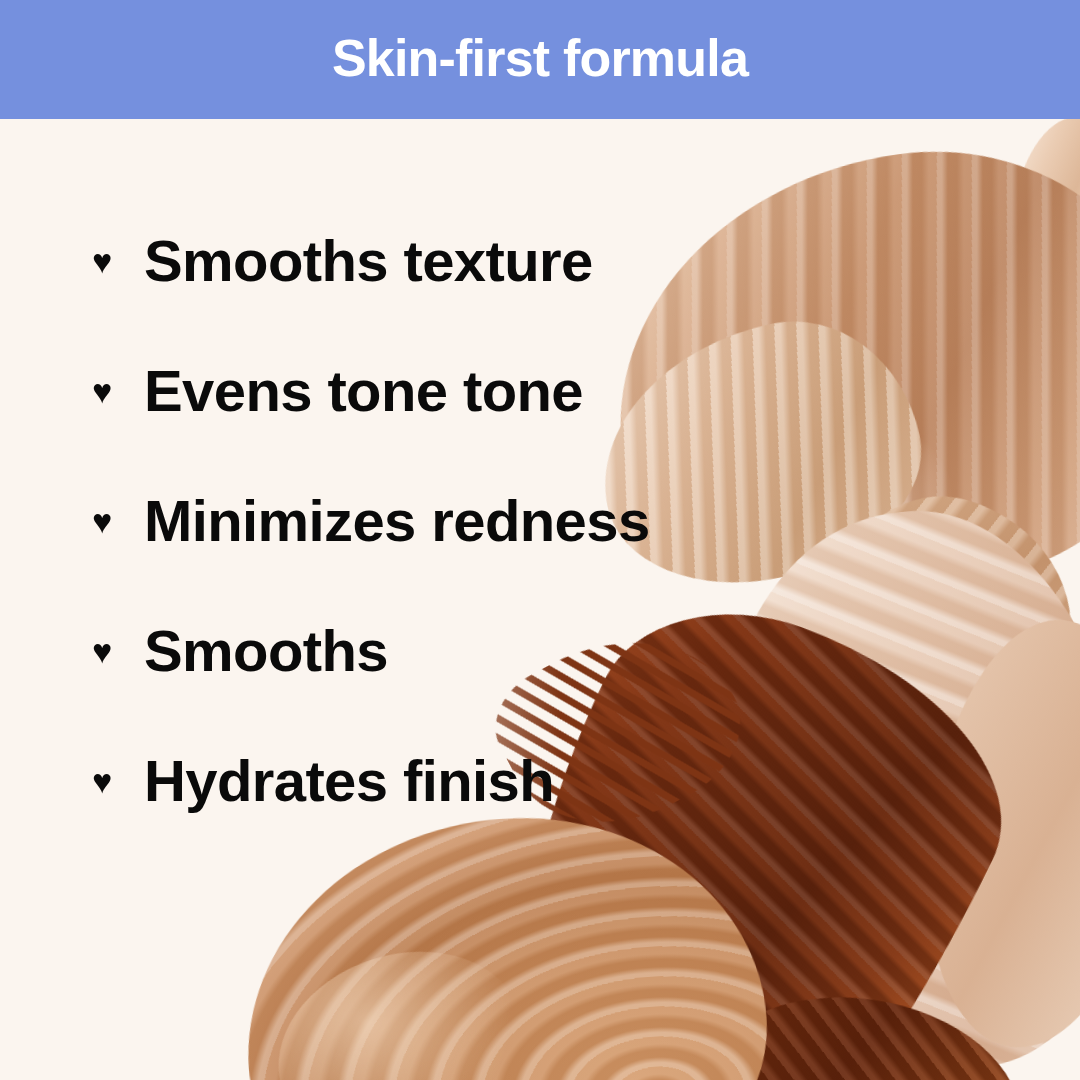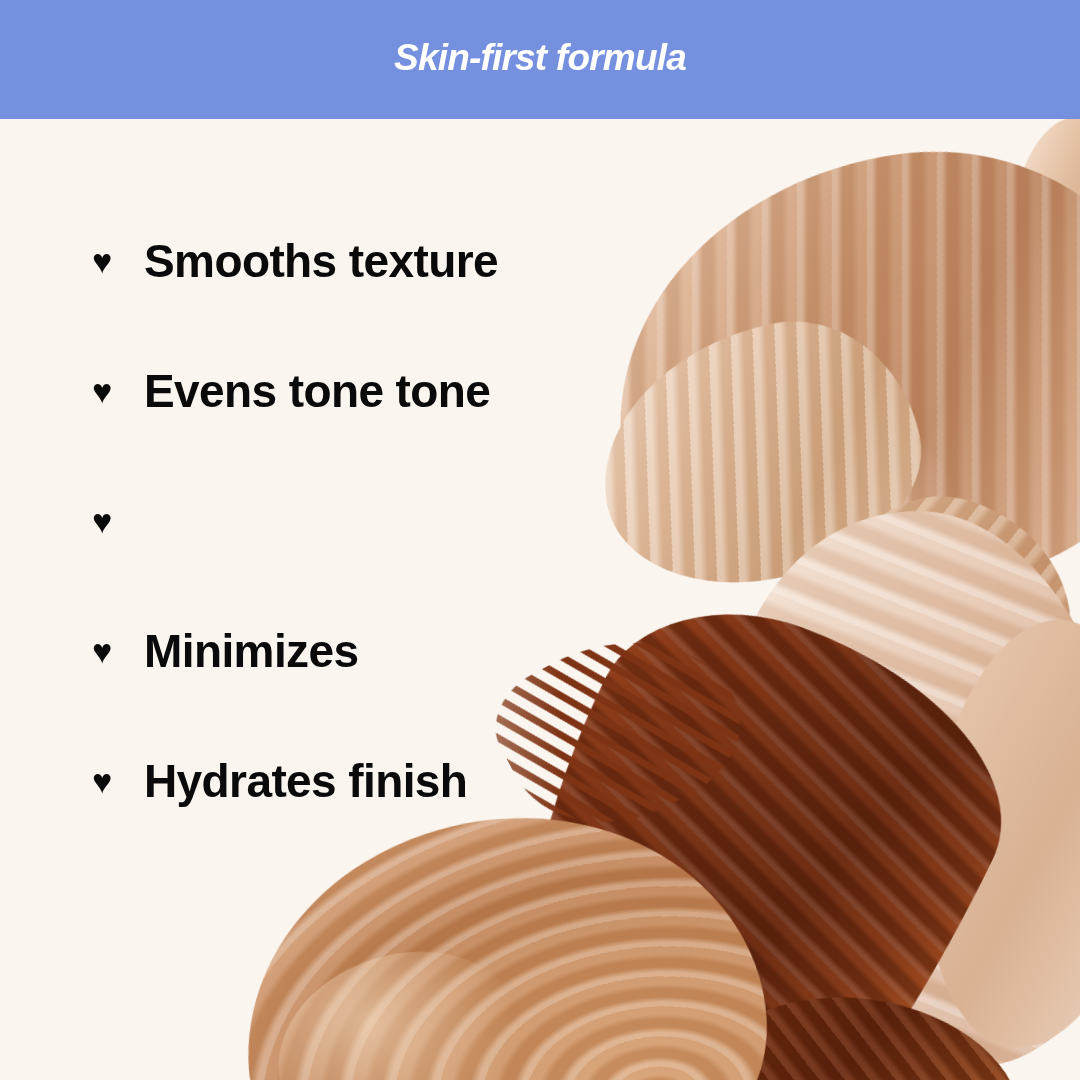--- a/index.html
+++ b/index.html
@@ -29,27 +29,26 @@
     width: 1080px;
     height: 119px;
     background: #7590DE;
     display: flex;
     align-items: center;
     justify-content: center;
     z-index: 40;
   }
   .banner-title {
     color: #FFFFFF;
-    font-size: 37px;
+    font-size: 52px;
     font-weight: 700;
     letter-spacing: -0.8px;
     line-height: 1;
     white-space: nowrap;
     transform: translateY(-2px);
-    font-style: italic;
   }
 
   
   .art {
     position: absolute;
     left: 0;
     top: 119px;
     width: 1080px;
     height: 961px;
     overflow: hidden;
@@ -215,21 +214,21 @@
     height: 130px;
   }
   .benefit-bullet {
     width: 52px;
     font-size: 34px;
     line-height: 1;
     color: #0A0A0A;
     flex: 0 0 auto;
   }
   .benefit-label {
-    font-size: 46px;
+    font-size: 58px;
     font-weight: 700;
     color: #0A0A0A;
     letter-spacing: -0.6px;
     line-height: 1;
     white-space: nowrap;
   }
 </style>
 </head>
 <body>
 
@@ -262,25 +261,26 @@
       <span class="benefit-label">Smooths texture</span>
     </div>
 
     <div class="benefit-row">
       <span class="benefit-bullet">♥</span>
       <span class="benefit-label">Evens tone tone</span>
     </div>
 
     <div class="benefit-row">
       <span class="benefit-bullet">♥</span>
-    </div>
-
-    <div class="benefit-row">
-      <span class="benefit-bullet">♥</span>
-      <span class="benefit-label">Minimizes</span>
+      <span class="benefit-label">Minimizes redness</span>
+    </div>
+
+    <div class="benefit-row">
+      <span class="benefit-bullet">♥</span>
+      <span class="benefit-label">Smooths</span>
     </div>
 
     <div class="benefit-row">
       <span class="benefit-bullet">♥</span>
       <span class="benefit-label">Hydrates finish</span>
     </div>
 
   </div>
 
 </div>

